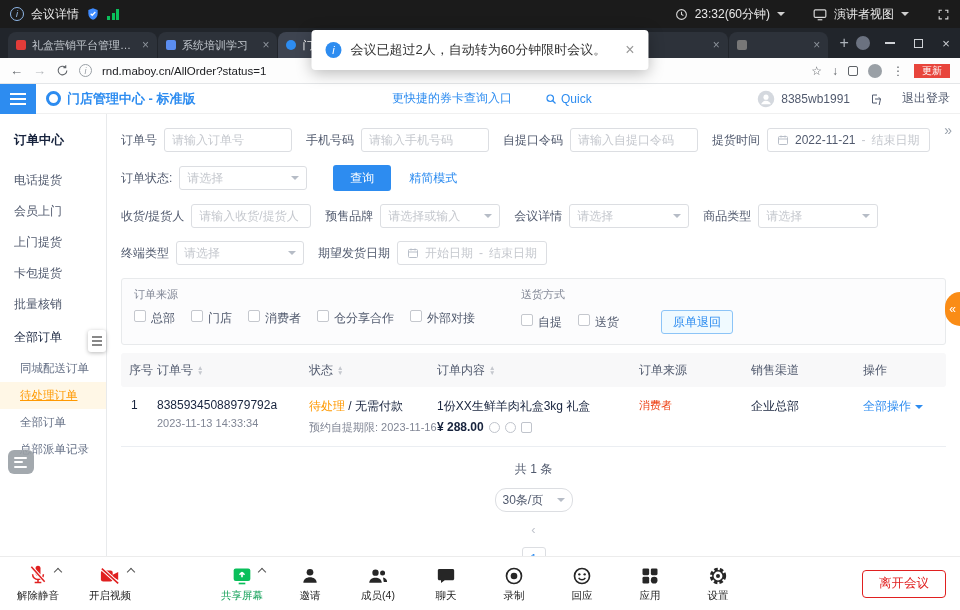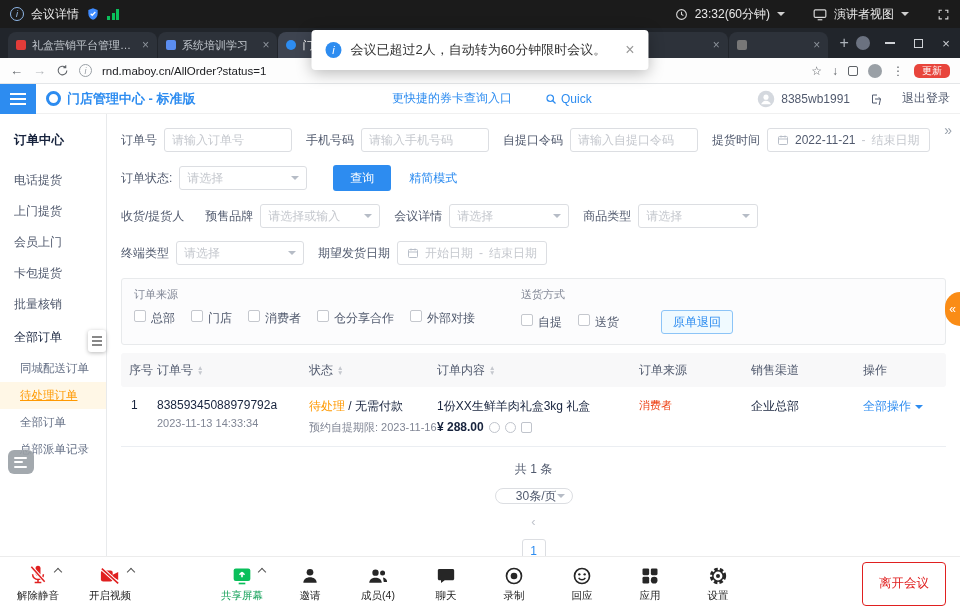--- a/index.html
+++ b/index.html
@@ -33,21 +33,21 @@
 
   
   .abar { height:26px; background:#fdfdfd; border-bottom:1px solid #e4e6e8; display:flex; align-items:center; padding:0 10px; gap:10px; font-size:13px; color:#5f6368; }
   .abar .dim { color:#b5b8bc; }
   .site-ic { width:13px; height:13px; border-radius:50%; border:1px solid #9aa0a6; color:#9aa0a6; font-size:9px; display:flex; align-items:center; justify-content:center; font-style:italic; flex-shrink:0; }
   .url { color:#202124; font-size:11.5px; }
   .aspacer { flex:1; }
   .ric { color:#5f6368; font-size:12px; }
   .puzzle { width:10px; height:10px; border:1.5px solid #5f6368; border-radius:2px; display:block; }
   .aavatar { width:14px; height:14px; border-radius:50%; background:#9aa0a6; display:block; }
-  .upd { background:#e8453c; color:#fff; font-size:10px; padding:2px 8px; border-radius:5px; line-height:1; }
+  .upd { background:#e8453c; color:#fff; font-size:10px; padding:2px 8px; border-radius:0; line-height:1; }
 
   
   .phead { height:30px; background:#fff; border-bottom:1px solid #f0f0f0; position:relative; display:flex; align-items:center; }
   .burger { width:36px; height:30px; background:#2d8cf0; display:flex; flex-direction:column; justify-content:center; align-items:center; gap:3px; }
   .burger i { width:16px; height:2px; background:#fff; display:block; }
   .plogo { width:15px; height:15px; border:3px solid #2d8cf0; border-radius:50%; margin-left:10px; }
   .pbrand { color:#2d8cf0; font-weight:bold; font-size:13px; margin-left:6px; }
   .quicklink { position:absolute; left:392px; color:#2d8cf0; font-size:12px; text-decoration:none; }
   .quick { position:absolute; left:545px; color:#2d8cf0; font-size:12px; display:flex; align-items:center; gap:4px; }
   .uwrap { position:absolute; right:110px; display:flex; align-items:center; gap:6px; font-size:12px; color:#515a6e; }
@@ -99,42 +99,42 @@
   .sub { font-size:11px; color:#808695; margin-top:5px; }
   .st-orange { color:#ff9900; }
   .src-red { color:#ed4014; font-size:11px; }
   .price { font-weight:bold; margin-top:5px; display:flex; align-items:center; }
   .pic { display:inline-block; width:11px; height:11px; border:1px solid #c0c4cc; border-radius:50%; margin-left:5px; }
   .pic.sqr { border-radius:2px; }
   .op { color:#2d8cf0; display:flex; align-items:center; gap:4px; }
   .opcaret { width:0; height:0; border:4px solid transparent; border-top-color:#2d8cf0; margin-top:4px; }
 
   .pag { display:flex; justify-content:flex-end; align-items:center; gap:10px; margin-top:14px; font-size:12px; color:#515a6e;flex-direction:column; }
-  .psize { width:78px; height:16px; border:1px solid #dcdee2; border-radius:11px; background:#fff; display:flex; align-items:center; justify-content:flex-end; padding:0 7px; }
+  .psize { width:78px; height:24px; border:1px solid #dcdee2; border-radius:11px; background:#fff; display:flex; align-items:center; justify-content:space-between; padding:0 7px; }
   .parrow { color:#c0c4cc; font-size:13px; }
   .pnum { min-width:24px; height:24px; border:1px solid #dcdee2; border-radius:3px; color:#2d8cf0; display:flex; align-items:center; justify-content:center; background:#fff; }
   .pgoto { width:32px; height:22px; border:1px solid #dcdee2; border-radius:3px; text-align:center; font-size:12px; color:#515a6e; font-family:inherit; outline:none; }
 
   
   .toast { position:absolute; top:30px; left:50%; transform:translateX(-50%); background:#fff; border-radius:4px; box-shadow:0 3px 16px rgba(0,0,0,.28); height:40px; display:flex; align-items:center; padding:0 14px; gap:9px; font-size:13px; color:#333; z-index:50; white-space:nowrap; }
   .toast-i { width:16px; height:16px; border-radius:50%; background:#2d8cf0; color:#fff; font-size:11px; display:flex; align-items:center; justify-content:center; font-style:italic; flex-shrink:0; }
   .toast-x { color:#999; font-size:16px; margin-left:10px; }
 
   
   .drawer { position:absolute; right:0; top:292px; width:15px; height:34px; background:#fa8c16; color:#fff; border-radius:17px 0 0 17px; display:flex; align-items:center; justify-content:center; font-size:12px; z-index:10; }
 
   
   .mbar { position:absolute; left:0; right:0; bottom:0; height:54px; background:#fff; border-top:1px solid #ececec; display:flex; align-items:center; z-index:20; }
   .mleft { display:flex; gap:28px; margin-left:16px; }
   .mcenter { position:absolute; left:50%; transform:translateX(-50%); display:flex; gap:24px; }
   .mitem { display:flex; flex-direction:column; align-items:center; gap:3px; font-size:10.5px; color:#1f1f1f; min-width:44px; cursor:pointer; }
   .icbox { height:22px; display:flex; align-items:flex-end; position:relative; }
   .chev { position:absolute; right:-13px; top:5px; width:6px; height:6px; border-left:1.5px solid #555; border-top:1.5px solid #555; transform:rotate(45deg); }
   .mlabel.green { color:#13a058; }
-  .leave { position:absolute; right:14px; top:50%; transform:translateY(-50%); height:44px; padding:0 16px; background:#fff; border:1px solid #e02020; color:#e02020; border-radius:4px; font-size:12.5px; font-family:inherit; }
+  .leave { position:absolute; right:14px; top:50%; transform:translateY(-50%); height:28px; padding:0 16px; background:#fff; border:1px solid #e02020; color:#e02020; border-radius:4px; font-size:12.5px; font-family:inherit; }
 </style>
 </head>
 <body>
 
 <div class="screen">
 
   <div class="mtb">
     <div class="mtb-left">
       <span class="info-dot">i</span>
       <span>会议详情</span>
@@ -259,22 +259,22 @@
           <path d="M14 4H5v16h9M10 12h11M17.5 8.5L21 12l-3.5 15.5"></path>
         </svg>
       <span>退出登录</span>
     </span>
   </div>
 
   <div class="pbody">
     <div class="sidebar">
       <div class="sb-sec">订单中心</div>
       <div class="sb-item">电话提货</div>
+      <div class="sb-item">会员上门</div>
       <div class="sb-item">上门提货</div>
-      <div class="sb-item">会员上门</div>
       <div class="sb-item">卡包提货</div>
       <div class="sb-item">批量核销</div>
       <div class="sb-group">
         <span>全部订单</span>
         <span class="gcaret"></span>
       </div>
       <div class="sb-sub">同城配送订单</div>
       <div class="sb-sub active">待处理订单</div>
       <div class="sb-sub">全部订单</div>
       <div class="sb-sub">总部派单记录</div>
@@ -328,20 +328,21 @@
             <span class="scaret"></span>
           </div>
         </div>
         <button class="btn-q">查询</button>
         <a class="link-simple">精简模式</a>
       </div>
 
       <div class="frow">
         <div class="fg">
           <label>收货/提货人</label>
+          <input class="inp" style="width: 120px;" placeholder="请输入收货/提货人">
         </div>
         <div class="fg">
           <label>预售品牌</label>
           <div class="sel w120">
             <span>请选择或输入</span>
             <span class="scaret"></span>
           </div>
         </div>
         <div class="fg">
           <label>会议详情</label>

